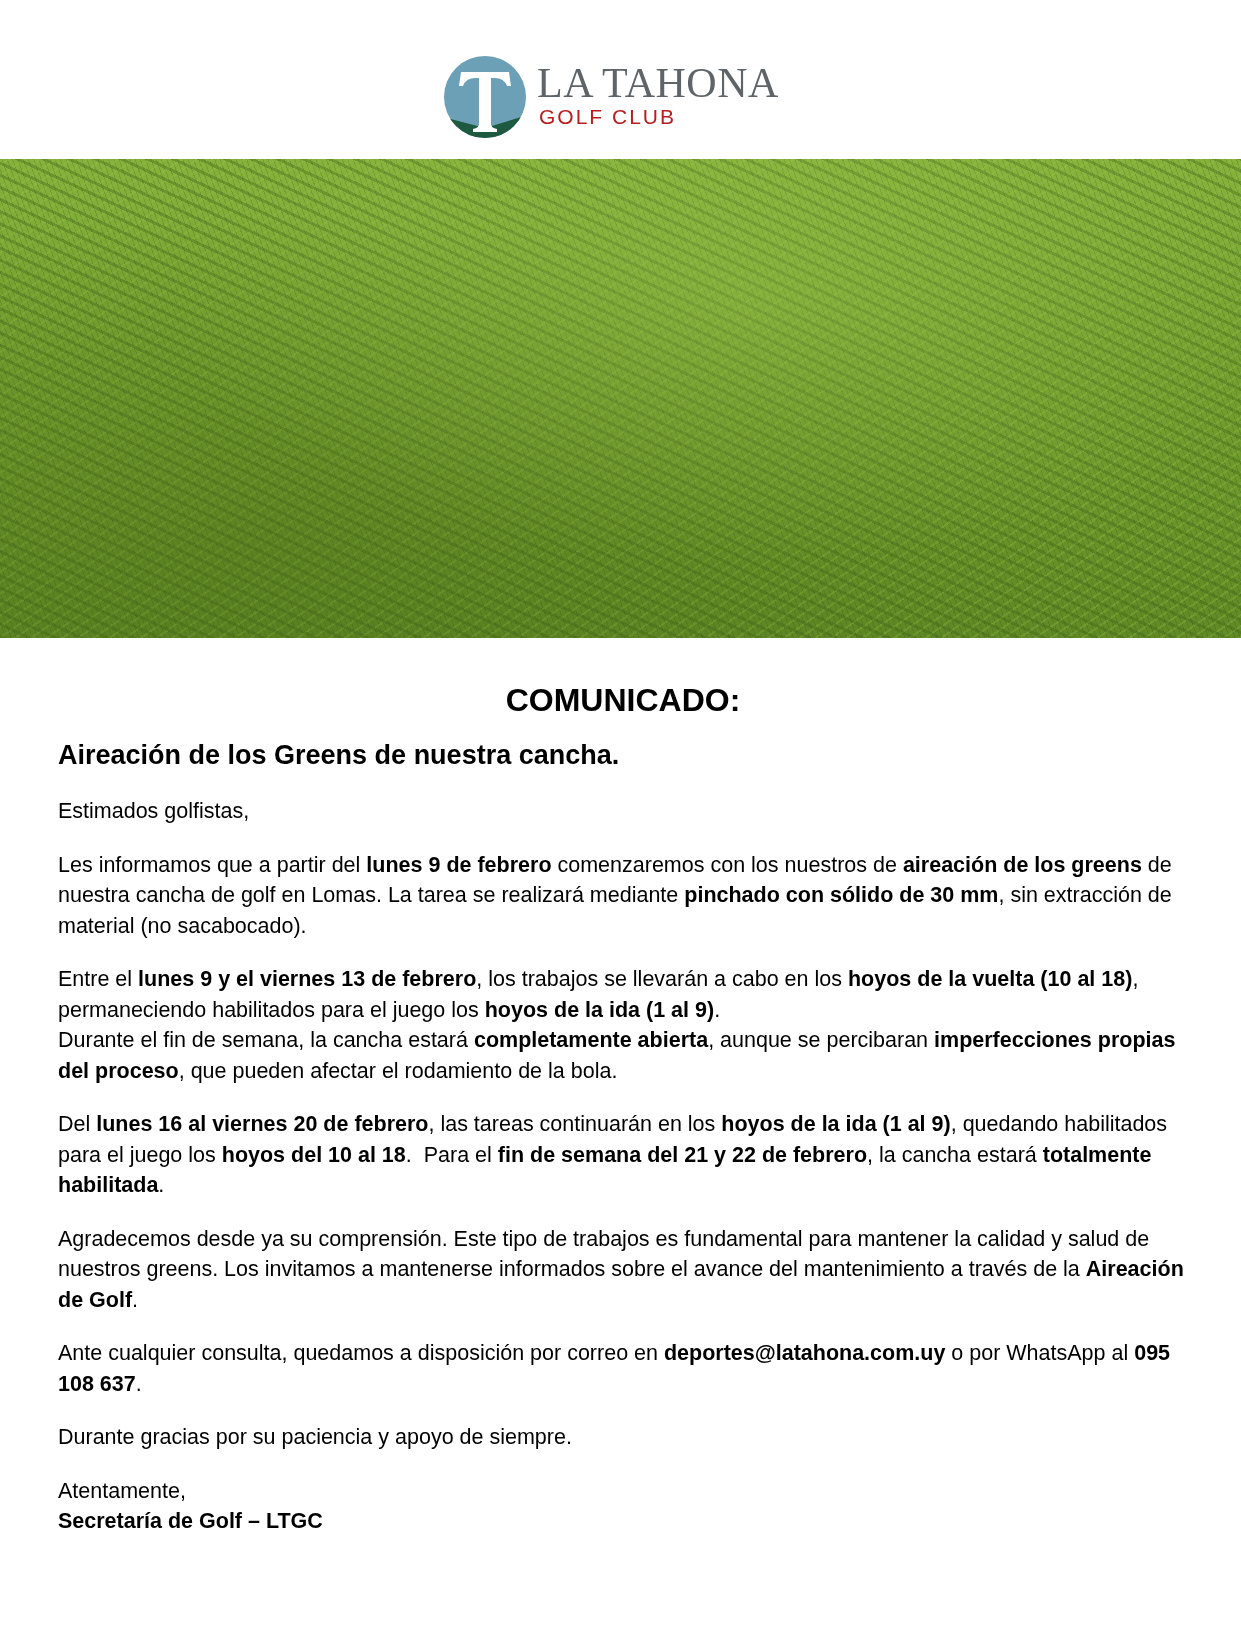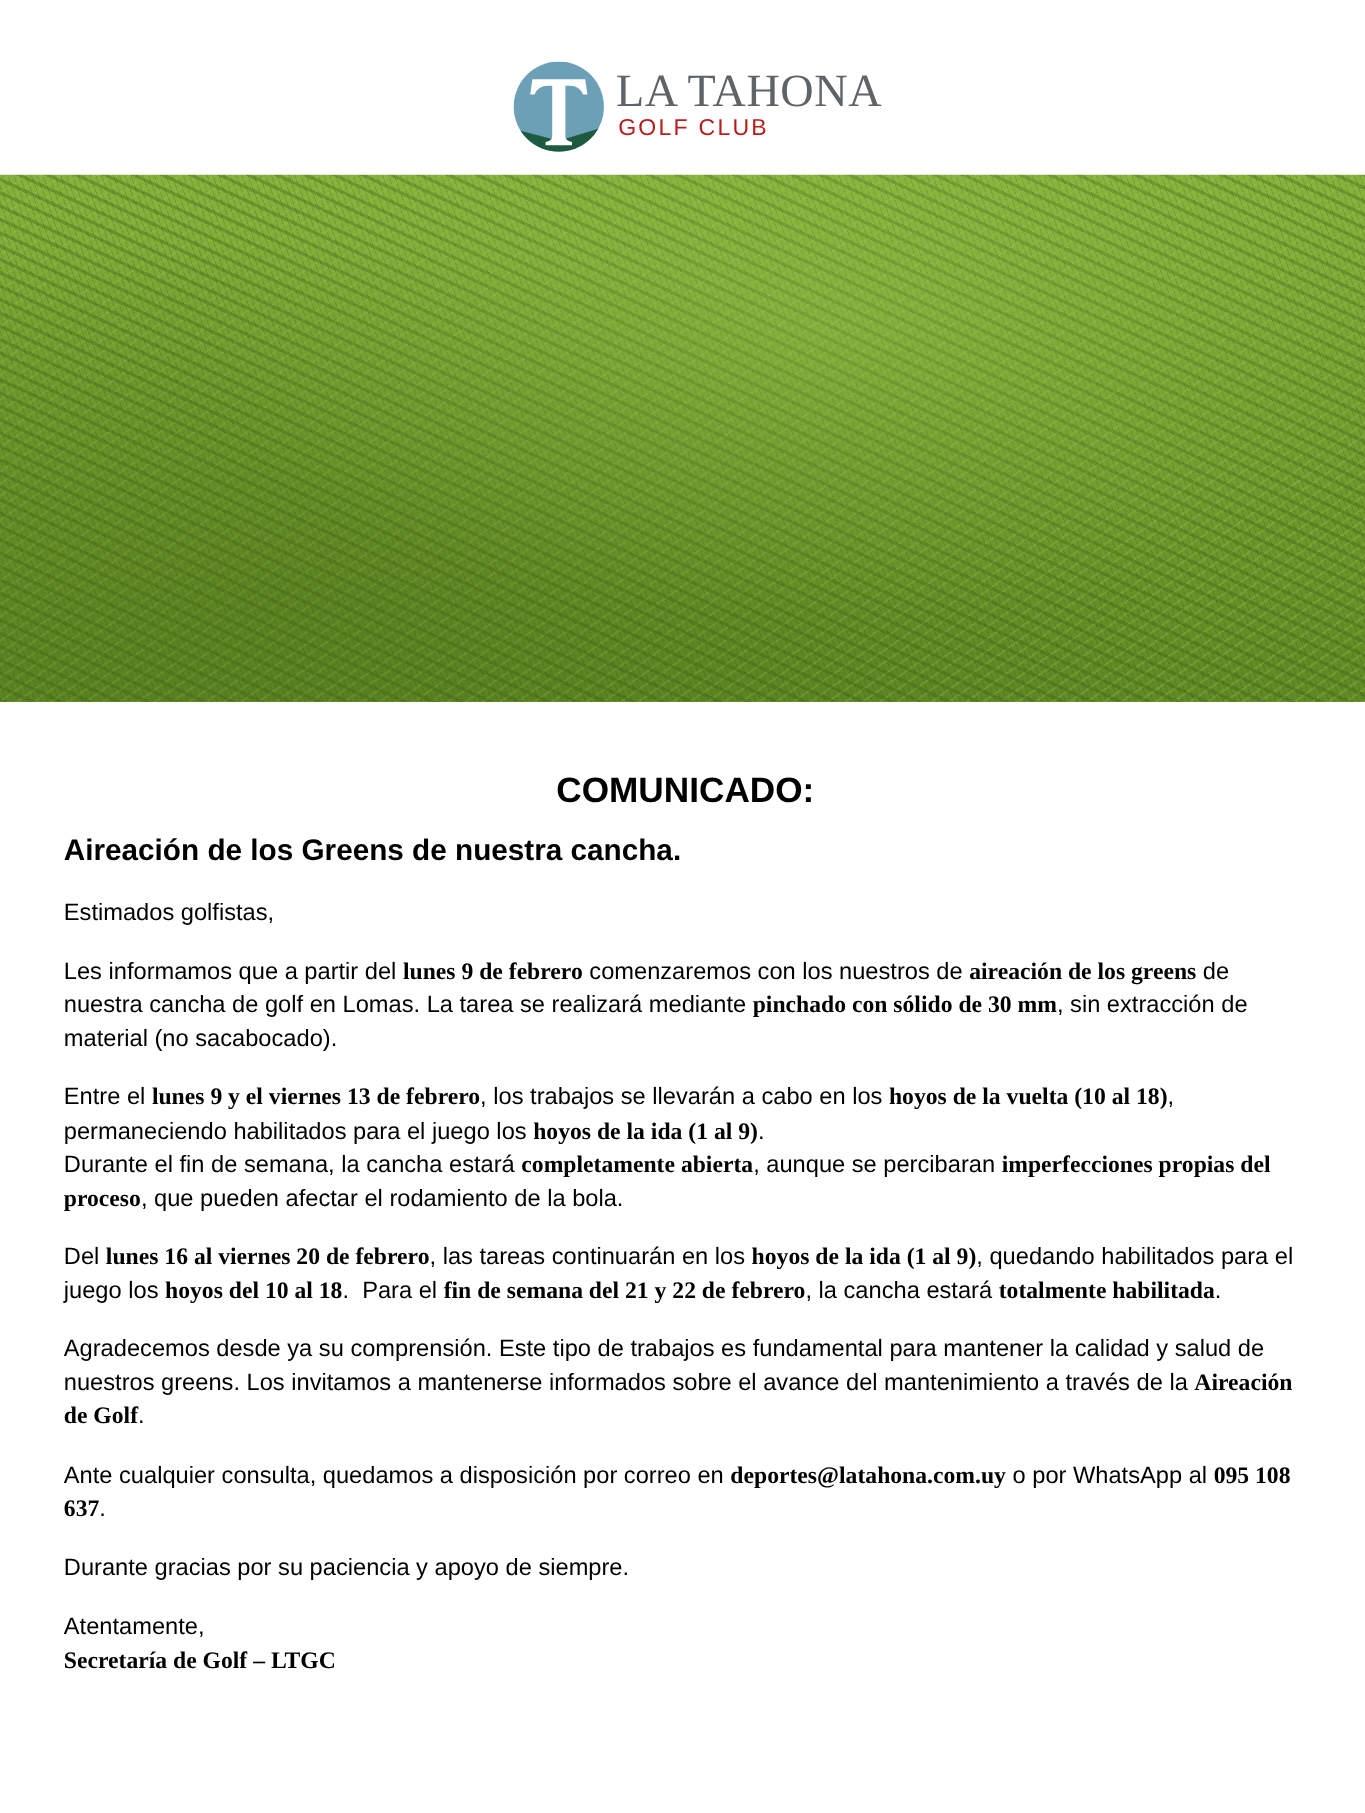--- a/index.html
+++ b/index.html
@@ -6,21 +6,21 @@
     body {
       width: 1241px;
       height: 1648px;
       position: relative;
       overflow: hidden;
       font-family: "Liberation Sans", sans-serif;
       color: #000000;
     }
     .logo {
       position: absolute;
-      left: 462px;
+      left: 439px;
       top: 56px;
       height: 82px;
       display: flex;
       align-items: center;
     }
     .logo-mark { width: 92px; height: 82px; display: block; }
     .logo-text { margin-left: 6px; display: flex; flex-direction: column; }
     .logo-title {
       font-family: "Liberation Serif", serif;
       font-size: 42px;
@@ -49,21 +49,21 @@
         radial-gradient(ellipse at 60% 30%, rgba(160,200,80,0.35) 0%, rgba(0,0,0,0) 55%),
         radial-gradient(ellipse at 20% 80%, rgba(70,100,20,0.35) 0%, rgba(0,0,0,0) 60%),
         repeating-linear-gradient(25deg, rgba(60,95,20,0.35) 0px, rgba(60,95,20,0.35) 3px, rgba(0,0,0,0) 3px, rgba(0,0,0,0) 11px),
         repeating-linear-gradient(-35deg, rgba(150,190,70,0.30) 0px, rgba(150,190,70,0.30) 2px, rgba(0,0,0,0) 2px, rgba(0,0,0,0) 9px),
         repeating-linear-gradient(70deg, rgba(40,70,15,0.18) 0px, rgba(40,70,15,0.18) 1px, rgba(0,0,0,0) 1px, rgba(0,0,0,0) 5px),
         linear-gradient(180deg, #86b23c 0%, #74a030 40%, #6a952a 75%, #5f8a25 100%);
     }
     .content {
       position: absolute;
       left: 58px;
-      top: 698px;
+      top: 680px;
       width: 1130px;
     }
     .heading {
       text-align: center;
       font-weight: bold;
       font-size: 32px;
       line-height: 40px;
       margin: 0 0 18px 0;
     }
     .subheading {
@@ -71,21 +71,21 @@
       font-weight: bold;
       font-size: 27px;
       line-height: 34px;
       margin: 0 0 24px 0;
     }
     p {
       font-size: 21.5px;
       line-height: 30.5px;
       margin: 0 0 23px 0;
     }
-    p b { font-weight: bold; font-family: Liberation Serif, serif; }
+    p b { font-weight: bold; }
     .signature { margin-top: 0; }
   </style>
 </head>
 <body>
 
 <div class="logo">
   <svg class="logo-mark" viewBox="0 0 92 82" xmlns="http://www.w3.org/2000/svg">
     <defs>
       <clipPath id="circ">
           <circle cx="46" cy="41" r="41"></circle>

